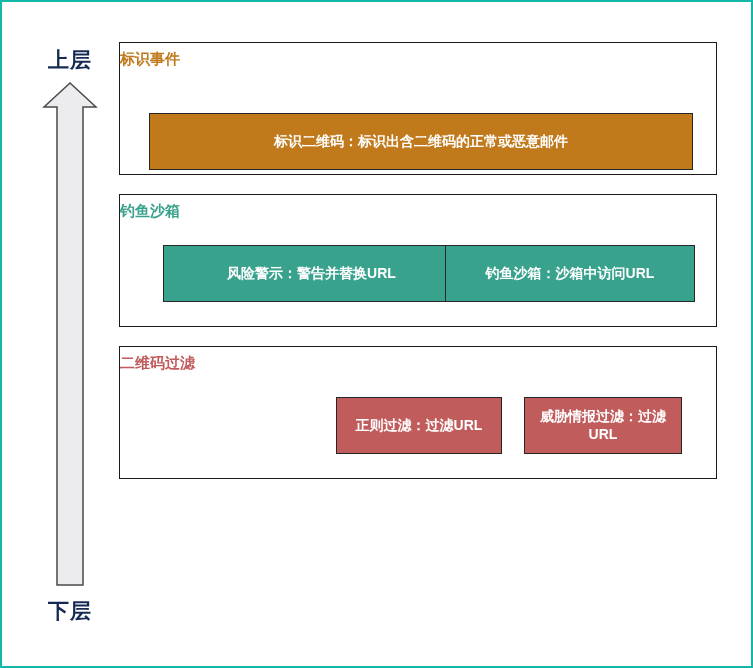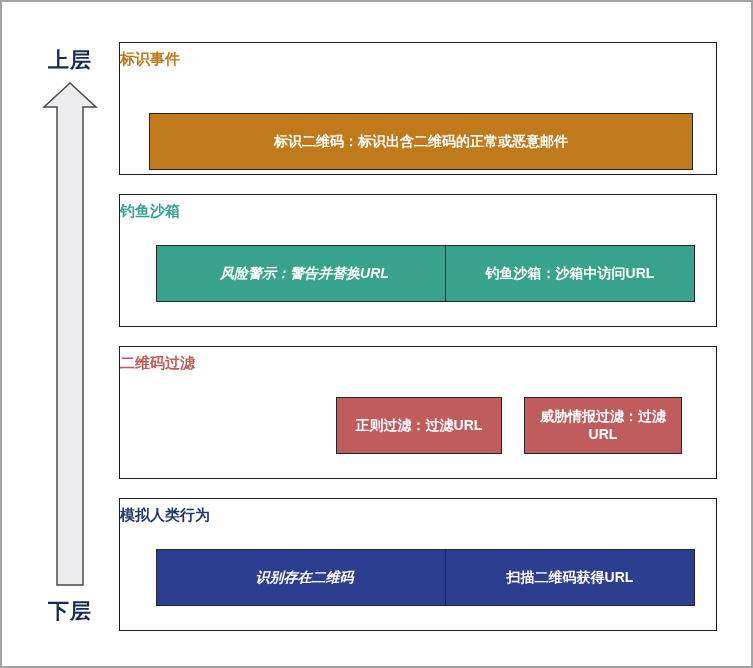--- a/index.html
+++ b/index.html
@@ -1,37 +1,37 @@
 <!DOCTYPE html>
 <html><head>
 <meta charset="utf-8">
 <style>
   html,body{margin:0;padding:0;background:#fff;font-family:"Liberation Sans","DejaVu Sans",sans-serif;}
-  .canvas{position:relative;width:753px;height:668px;box-sizing:border-box;border:2px solid #a3a3a3;background:#ffffff;overflow:hidden;}
+  .canvas{position:relative;width:753px;height:668px;box-sizing:border-box;border:2px solid #14b8a6;background:#ffffff;overflow:hidden;}
 
   
   .rail-label{position:absolute;left:30px;width:76px;text-align:center;font-size:21px;font-weight:bold;color:#152a52;letter-spacing:1px;}
   .rail-label.top{top:44px;}
   .rail-label.bottom{top:595px;}
   .up-arrow{position:absolute;left:40px;top:78px;width:56px;height:508px;}
 
   
   .layer{position:absolute;left:117px;width:598px;height:133px;box-sizing:border-box;border:1.5px solid #1a1a1a;background:#ffffff;}
   .layer.l1{top:40px;} .layer.l2{top:192px;} .layer.l3{top:344px;} .layer.l4{top:496px;}
   .layer-title{margin-top:7px;text-align:left;font-size:15px;font-weight:bold;}
   .t-orange{color:#bf7a1d;} .t-teal{color:#39a28d;} .t-red{color:#c15c5c;} .t-navy{color:#22386a;}
 
   
   .item{position:absolute;top:50px;height:57px;box-sizing:border-box;border:1px solid #262626;
         display:flex;align-items:center;justify-content:center;color:#ffffff;
         font-size:14px;font-weight:bold;text-align:center;line-height:1.25;padding:0 6px;}
   .c-orange{background:#c07a1c;} .c-teal{background:#39a28d;} .c-red{background:#c15c5c;} .c-blue{background:#2b3e8f;}
 
   .pos-full{left:29px;width:544px;margin-top:20px;}
-  .pos-l{left:36px;width:297px;font-style:italic;}
+  .pos-l{left:43px;width:297px;}
   .pos-r{left:325px;width:250px;text-align:right;}
   .pos-3a{left:27px;width:168px;}
   .pos-3b{left:216px;width:166px;}
   .pos-3c{left:404px;width:158px;}
 </style>
 </head>
 <body>
 
 <div class="canvas">
 
@@ -51,19 +51,14 @@
     <div class="item c-teal pos-l">风险警示：警告并替换URL</div>
     <div class="item c-teal pos-r">钓鱼沙箱：沙箱中访问URL</div>
   </div>
 
   <div class="layer l3">
     <div class="layer-title t-red">二维码过滤</div>
     <div class="item c-red pos-3b">正则过滤：过滤URL</div>
     <div class="item c-red pos-3c">威胁情报过滤：过滤URL</div>
   </div>
 
-  <div class="layer l4">
-    <div class="layer-title t-navy">模拟人类行为</div>
-    <div class="item c-blue pos-l">识别存在二维码</div>
-    <div class="item c-blue pos-r">扫描二维码获得URL</div>
-  </div>
 
 </div>
 
 </body></html>

